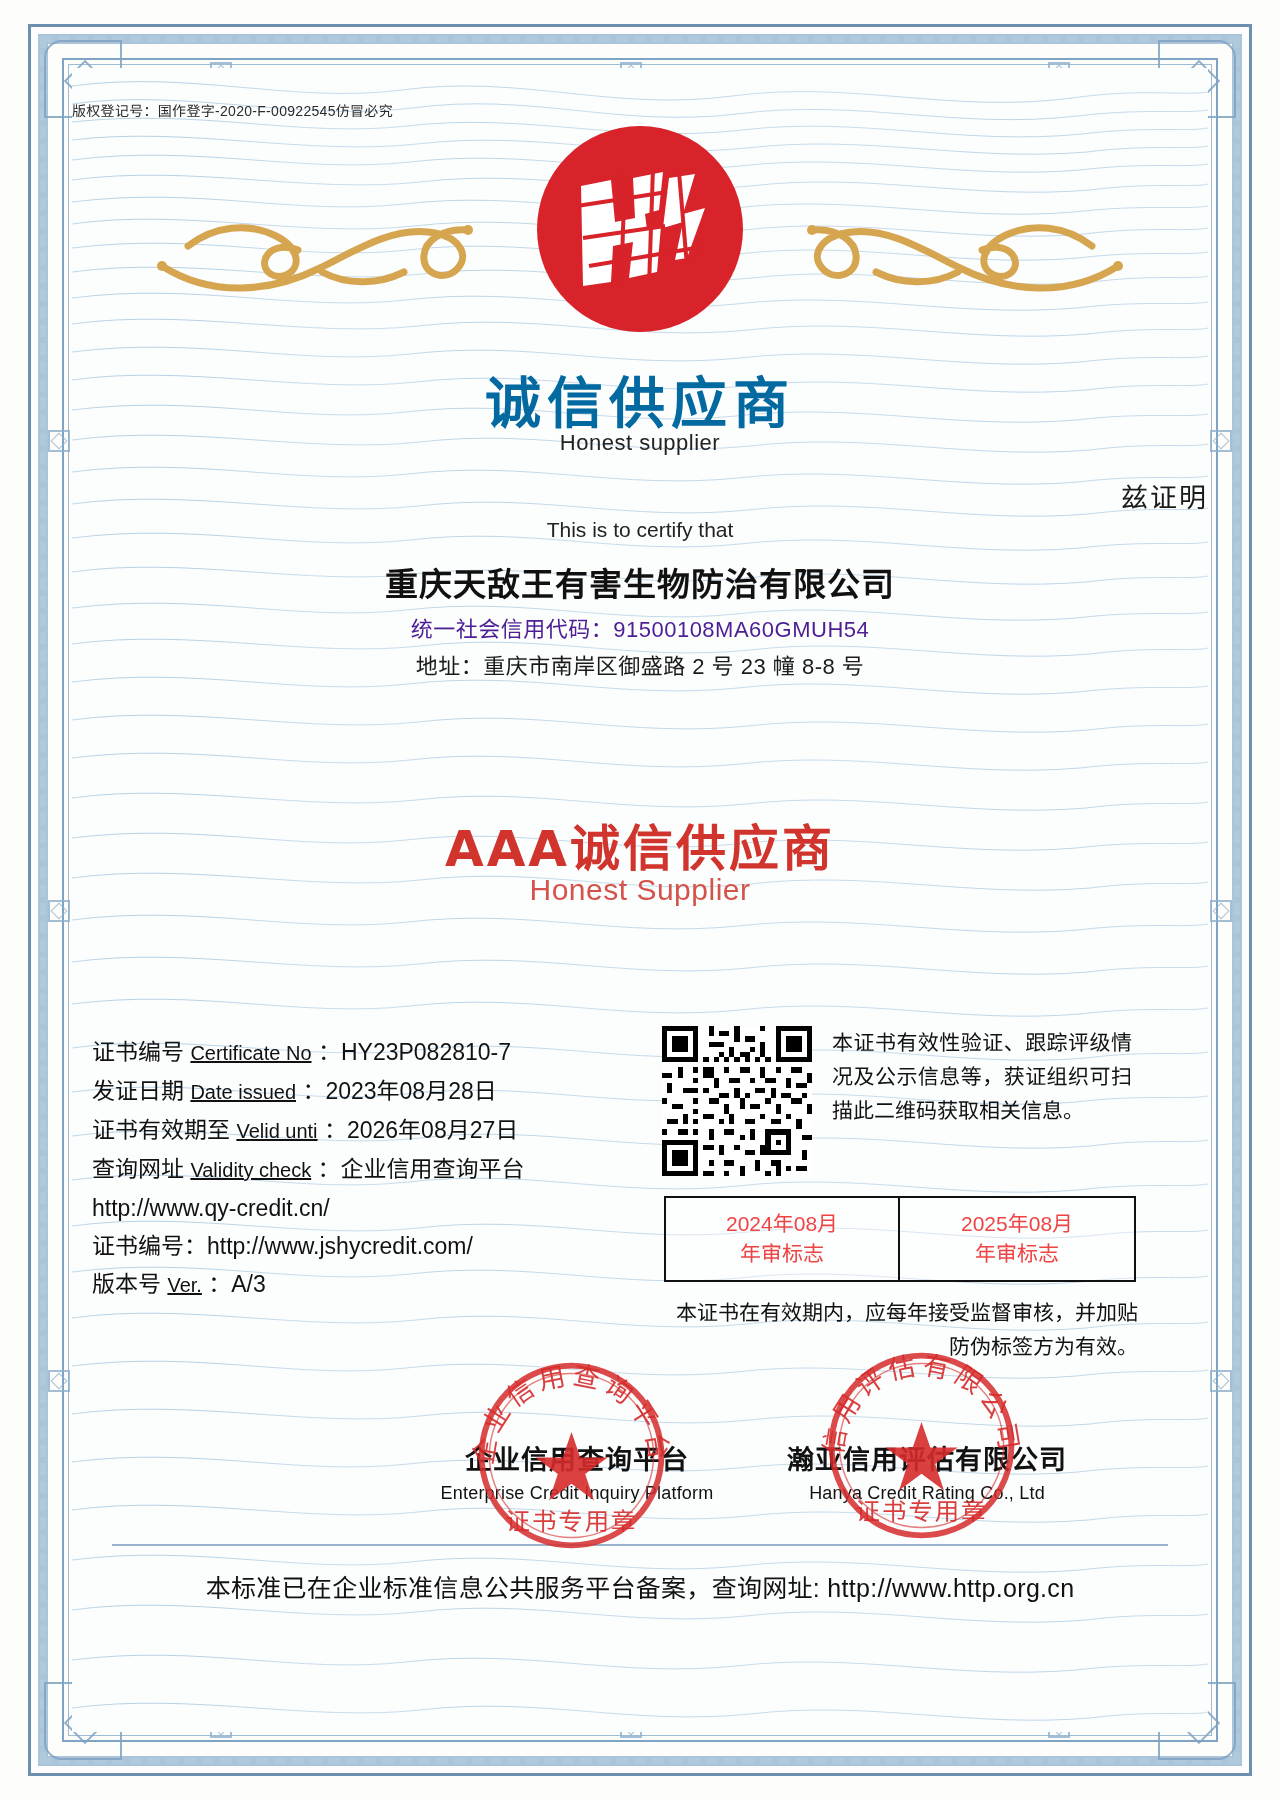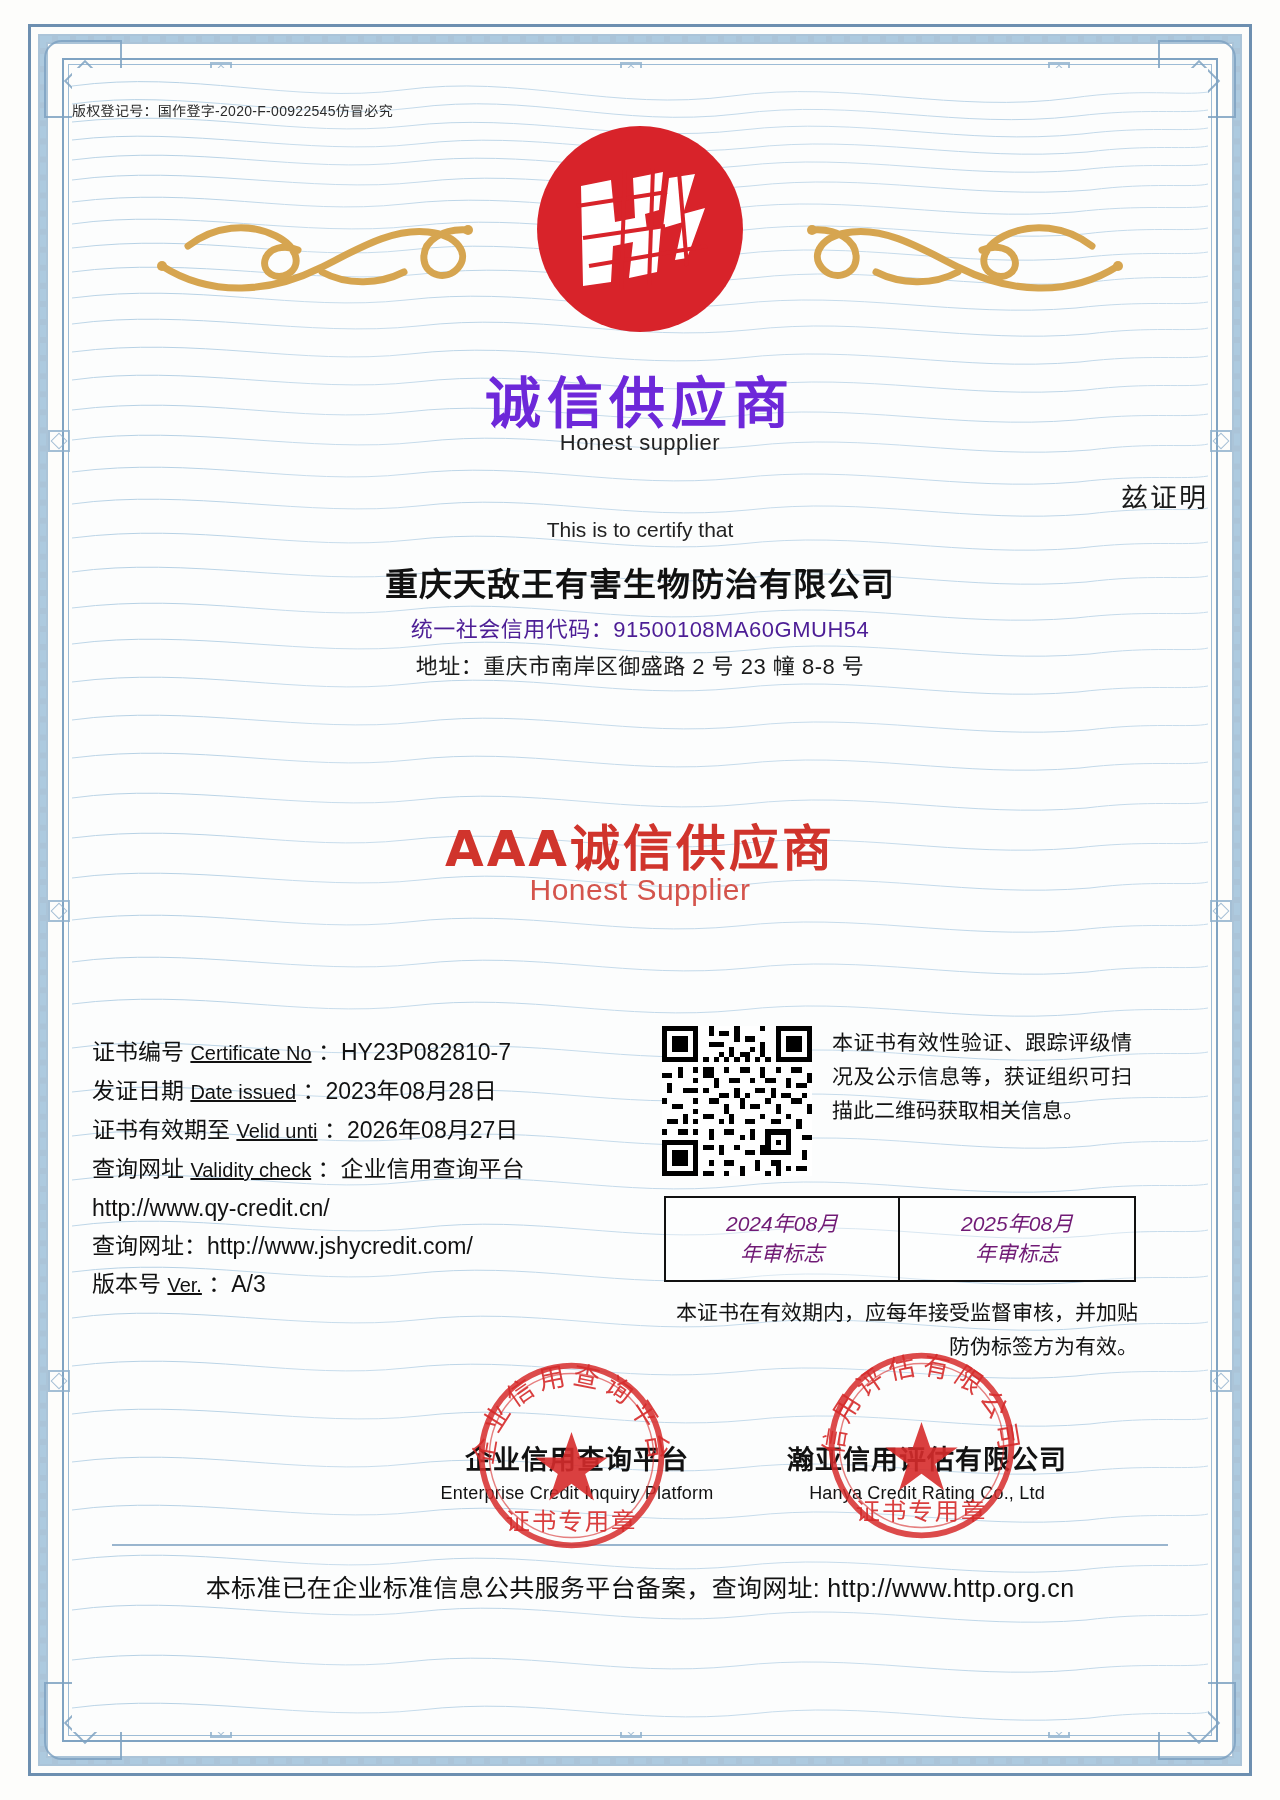--- a/index.html
+++ b/index.html
@@ -155,21 +155,21 @@
   .flourish.left  { left: 80px; }
   .flourish.right { right: 80px; transform: scaleX(-1); }
 
   .title-cn {
     position: absolute;
     top: 290px;
     left: 0; right: 0;
     text-align: center;
     font-size: 56px;
     font-weight: bold;
-    color: #6d28d9;
+    color: #0369a1;
     letter-spacing: 6px;
     font-family: "DejaVu Sans", "Liberation Sans", sans-serif;
   }
   .title-en {
     position: absolute;
     top: 362px;
     left: 0; right: 0;
     text-align: center;
     font-size: 22px;
     color: #222;
@@ -294,23 +294,22 @@
     width: 271px;
     height: 86px;
     border: 2px solid #111;
     box-sizing: border-box;
     display: flex;
     flex-direction: column;
     align-items: center;
     justify-content: center;
     font-size: 21px;
     line-height: 30px;
-    color: #701a75;
+    color: #ef4444;
     background: rgba(255,255,255,.35);
-    font-style: italic;
   }
   .stamp-box + .stamp-box { border-left: none; }
 
   .annual-note {
     position: absolute;
     left: 600px;
     top: 1228px;
     width: 466px;
     font-size: 21px;
     line-height: 34px;
@@ -536,21 +535,21 @@
         <span class="lbl-en">Velid unti</span>
         <span>：2026年08月27日</span>
       </div>
       <div class="row">
         <span class="lbl-cn">查询网址</span>
         <span class="lbl-en">Validity check</span>
         <span>：企业信用查询平台</span>
       </div>
       <div class="url-row">http://www.qy-credit.cn/</div>
       <div class="url-row">
-        <span>查询网址：</span><span>http://www.jshycredit.com/</span>
+        <span>证书编号：</span><span>http://www.jshycredit.com/</span>
       </div>
       <div class="row">
         <span class="lbl-cn">版本号</span>
         <span class="lbl-en">Ver.</span>
         <span>：A/3</span>
       </div>
     </div>
 
     <div class="qr-block">
       <svg viewBox="0 0 29 29" shape-rendering="crispEdges" xmlns="http://www.w3.org/2000/svg">

